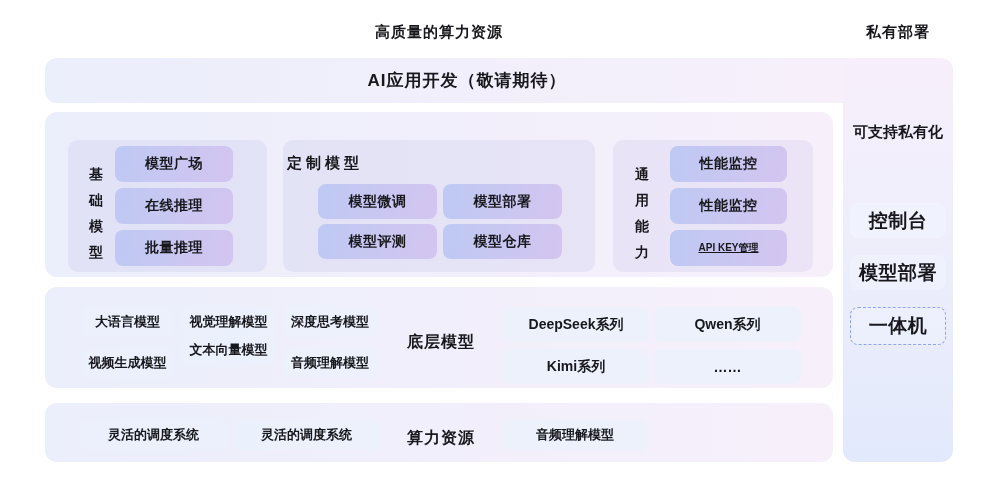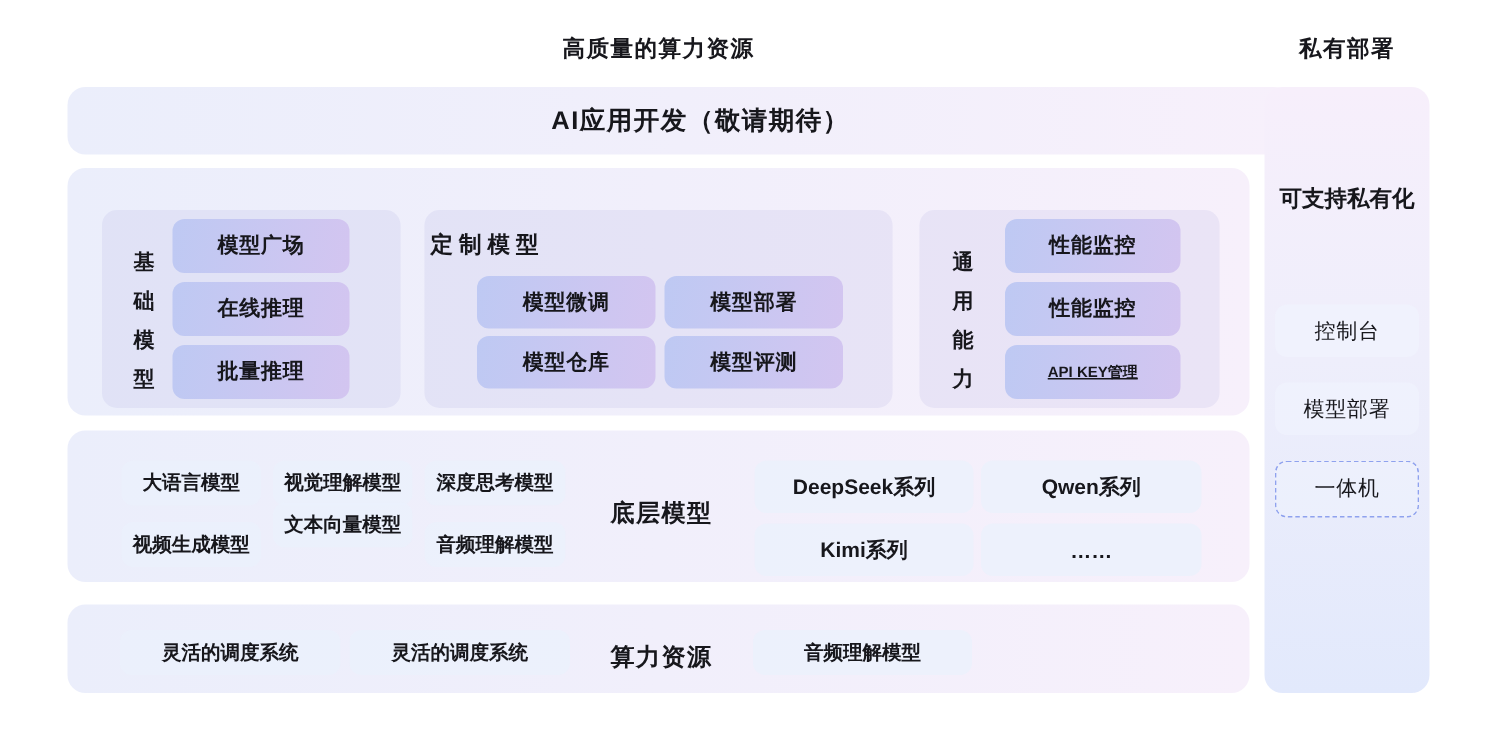--- a/index.html
+++ b/index.html
@@ -58,21 +58,21 @@
   .base-label{top:45px;}
   .compute-label{top:25px;}
   .q1{left:35px;top:17px;width:147px;} .q2{left:188px;top:17px;width:147px;}
   .q3{left:457px;top:17px;width:146px;} .q4{left:611px;top:17px;width:146px;}
 
   .column{position:absolute;left:843px;top:58px;width:110px;height:404px;border-radius:12px;
           background:linear-gradient(180deg,var(--column-top) 0%,#eeeefb 45%,var(--column-bottom) 100%);}
   .col-title{position:absolute;top:65px;left:0;right:0;text-align:center;font-size:15px;font-weight:bold;}
   .col-btn{position:absolute;left:7px;width:96px;height:35px;border-radius:8px;
            background:rgba(240,244,254,0.62);display:flex;align-items:center;justify-content:center;
-           font-size:14px;font-weight:normal;letter-spacing:0.5px;}
+           font-size:19px;font-weight:bold;letter-spacing:0.5px;}
   .cb1{top:145px;} .cb2{top:197px;}
   .cb3{top:249px;height:38px;box-sizing:border-box;border:1.6px dashed var(--dashed-border);
        background:rgba(246,249,255,0.30);text-align:center;}
 </style>
 </head>
 <body>
 
 <div class="canvas">
 
   <div class="top-title top-public">高质量的算力资源</div>
@@ -96,22 +96,22 @@
         <div class="pill">在线推理</div>
         <div class="pill">批量推理</div>
       </div>
     </div>
 
     <div class="group group-b">
       <div class="g-title">定制模型</div>
       <div class="pill-grid">
         <div class="pill">模型微调</div>
         <div class="pill">模型部署</div>
+        <div class="pill">模型评测</div>
         <div class="pill">模型仓库</div>
-        <div class="pill">模型评测</div>
       </div>
     </div>
 
     <div class="group group-c">
       <div class="vlabel">
         <span>通</span>
         <span>用</span>
         <span>能</span>
         <span>力</span>
       </div>

